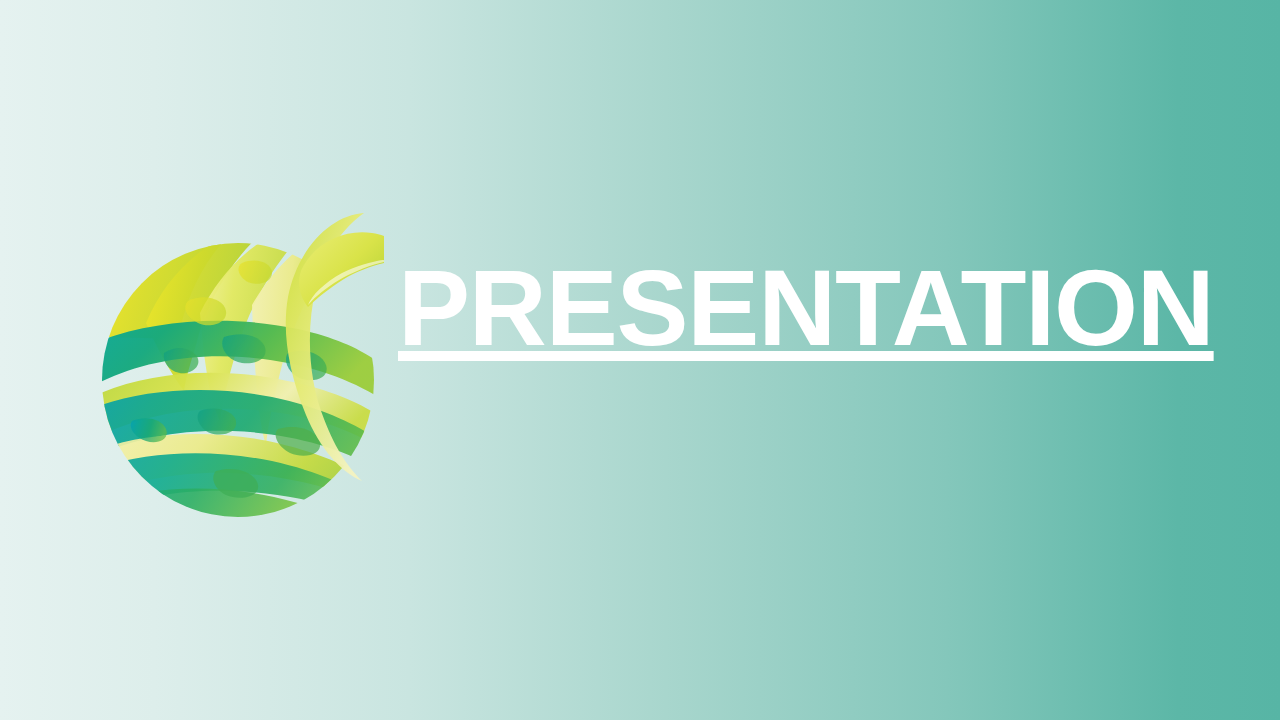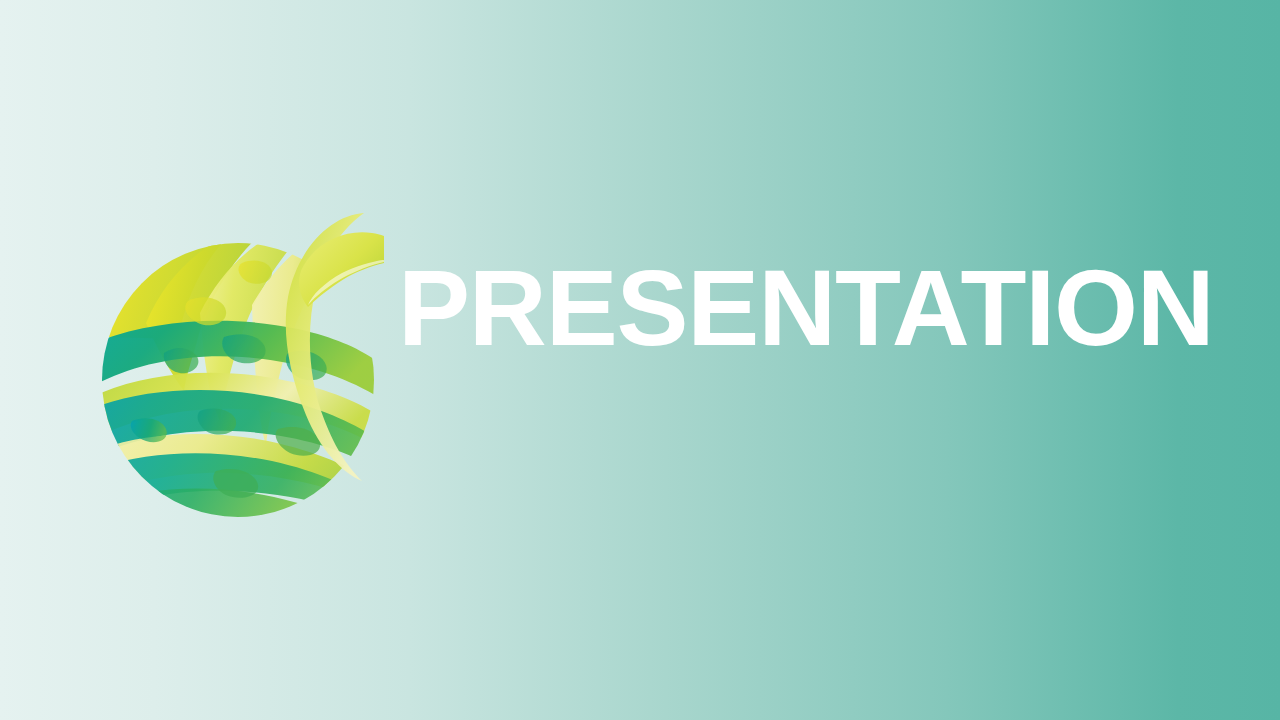--- a/index.html
+++ b/index.html
@@ -42,20 +42,21 @@
     color: #ffffff;
     font-family: "Liberation Sans", sans-serif;
     font-weight: bold;
     font-size: 108px;
     line-height: 1.34;
     letter-spacing: -0.5px;
     white-space: nowrap;
   }
   .title-line.line-two {
     letter-spacing: -1.2px;
+    text-decoration: underline;
   }
 </style>
 </head>
 <body>
 
 <div id="slide">
 
   <div id="logo">
     <svg viewBox="0 0 292 312" xmlns="http://www.w3.org/2000/svg" aria-hidden="true">
       <defs>

